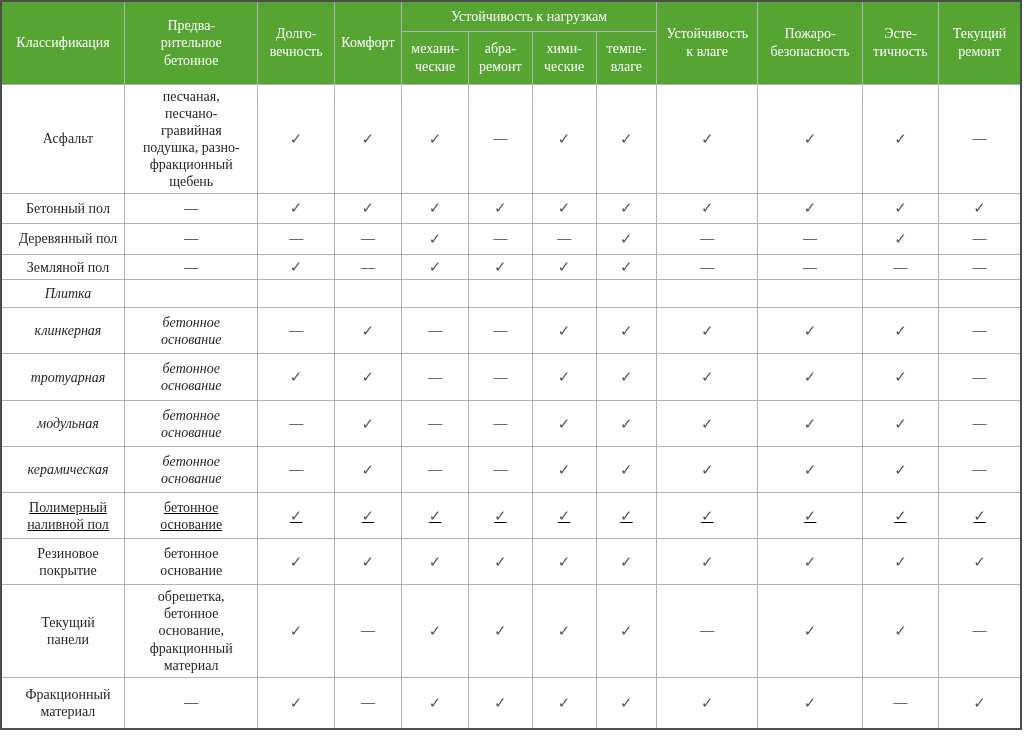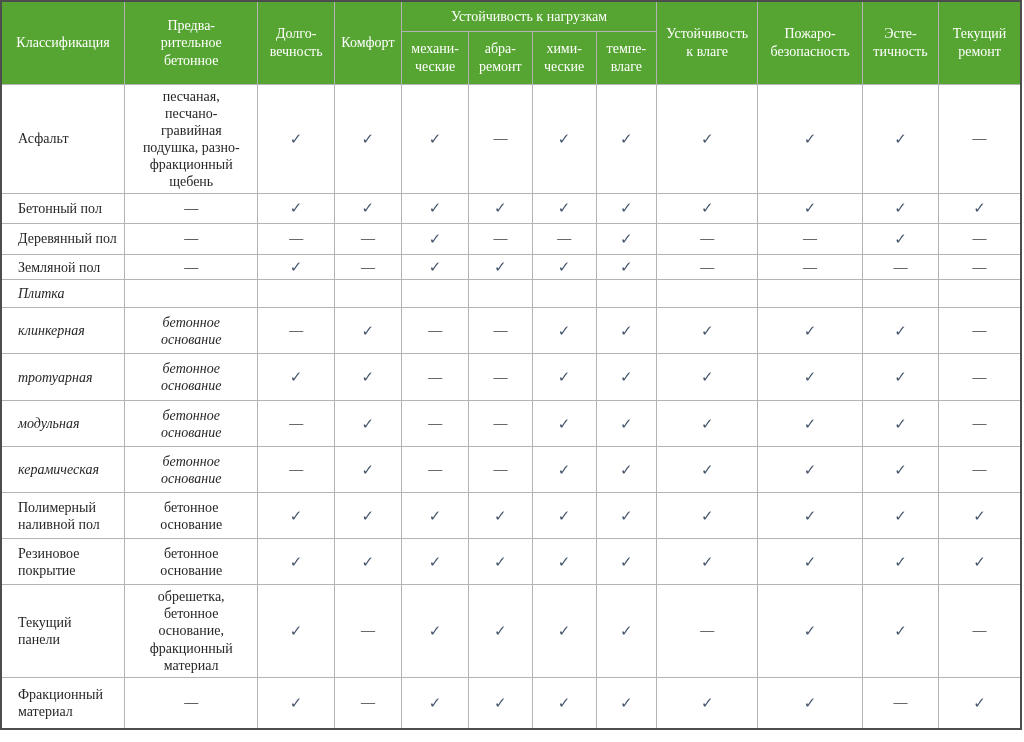--- a/index.html
+++ b/index.html
@@ -40,21 +40,21 @@
     border: 2px solid #d6d6d6;
   }
   
   tbody td {
     font-size: 14px;
     color: #262626;
     text-align: center;
     line-height: 1.22;
   }
   tbody td.row-label {
-    text-align: left;
+    text-align: center;
     padding-left: 16px;
   }
   .italic {
     font-style: italic;
   }
   .sym-check {
     color: #44546a;
     font-size: 15px;
   }
   .sym-dash {
@@ -240,21 +240,21 @@
           <td class="sym-check">✓</td>
           <td class="sym-dash">—</td>
           <td class="sym-dash">—</td>
           <td class="sym-check">✓</td>
           <td class="sym-check">✓</td>
           <td class="sym-check">✓</td>
           <td class="sym-check">✓</td>
           <td class="sym-check">✓</td>
           <td class="sym-dash">—</td>
         </tr>
-        <tr style="height: 46px;">
+        <tr style="height: 46px; text-decoration: underline;">
           <td class="row-label">Полимерный
 наливной пол</td>
           <td class="">бетонное
 основание</td>
           <td class="sym-check">✓</td>
           <td class="sym-check">✓</td>
           <td class="sym-check">✓</td>
           <td class="sym-check">✓</td>
           <td class="sym-check">✓</td>
           <td class="sym-check">✓</td>

